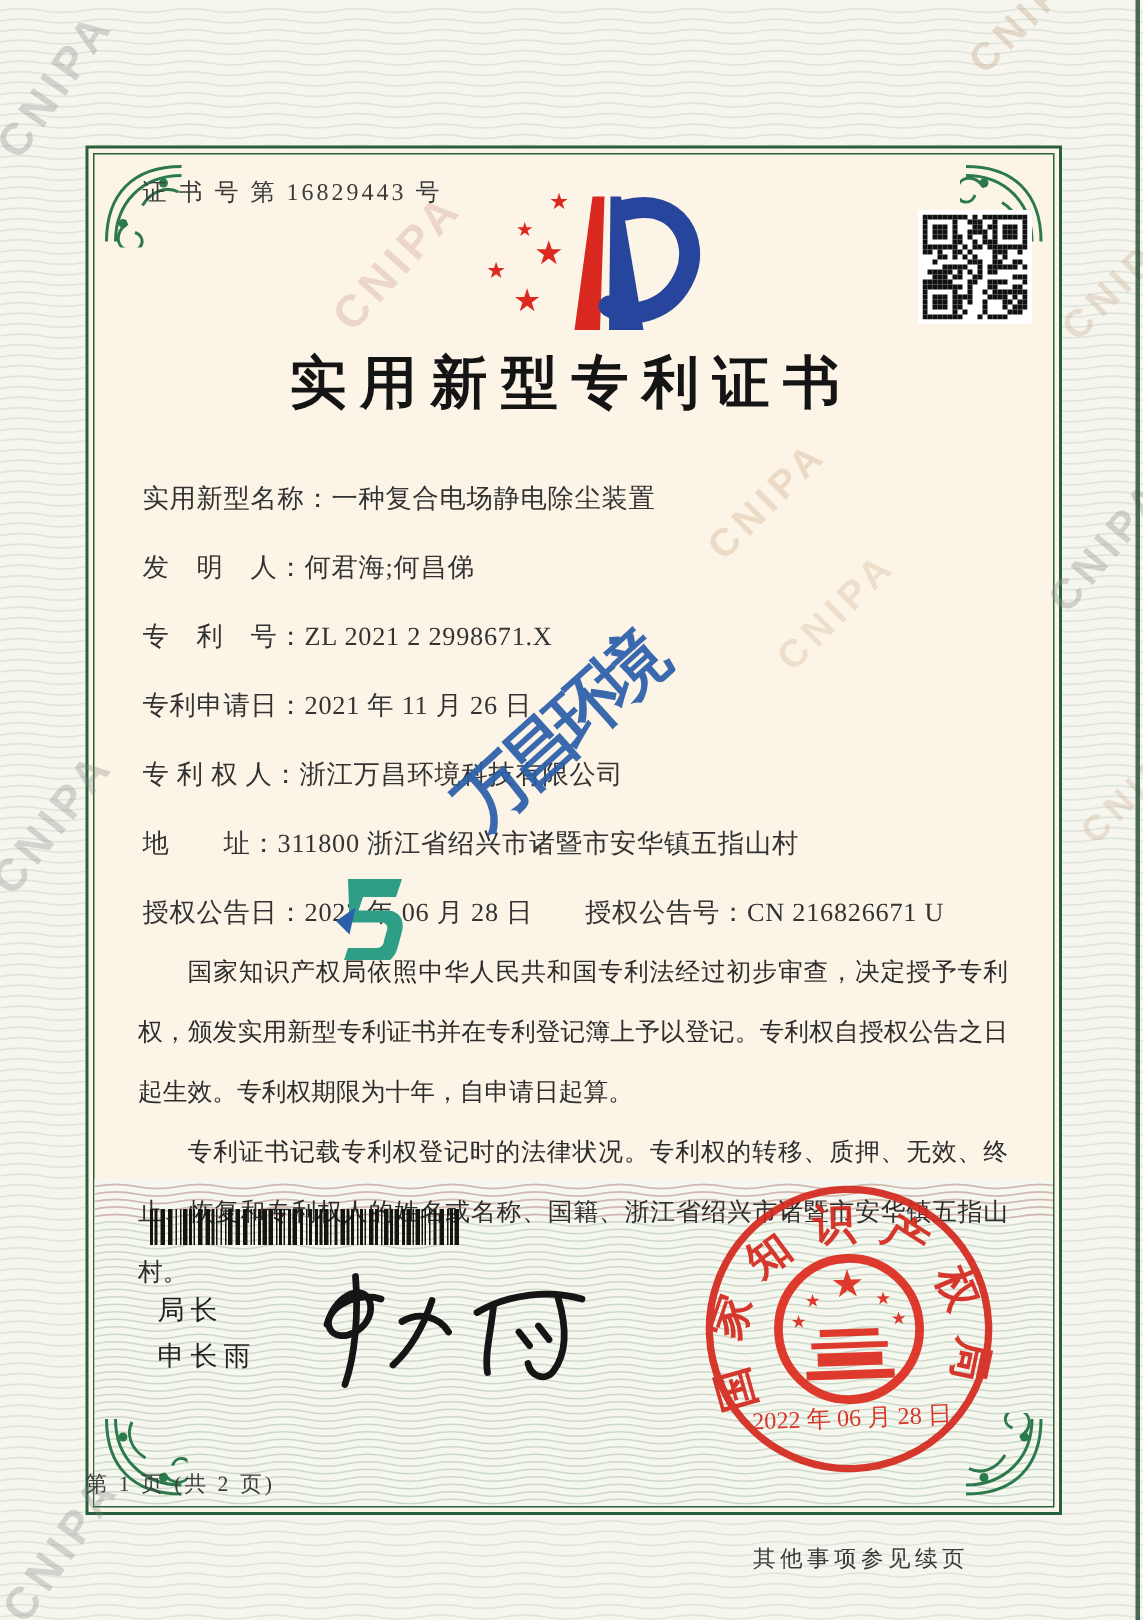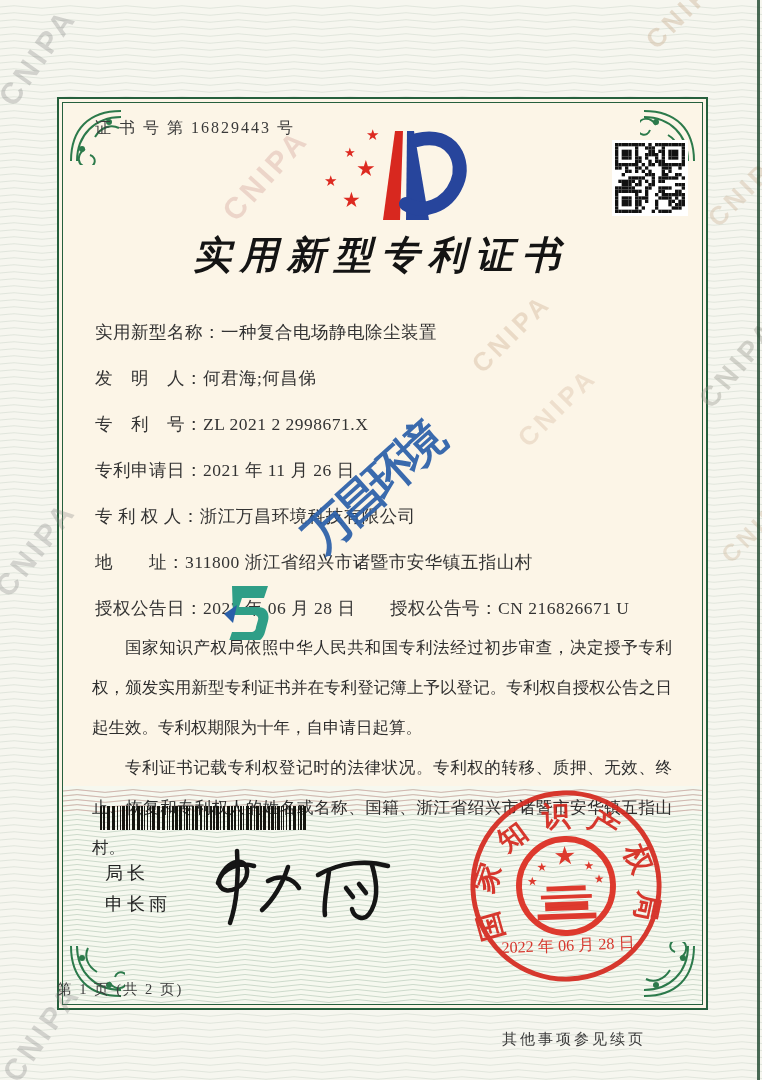--- a/index.html
+++ b/index.html
@@ -24,21 +24,21 @@
             font-weight:bold;letter-spacing:4px;z-index:2;white-space:nowrap;pointer-events:none;}
 
   .certno{position:absolute;left:95px;top:118px;font-size:16px;letter-spacing:2px;color:#3a3a3a;z-index:4;}
 
   .logo{position:absolute;left:300px;top:126px;width:170px;height:102px;z-index:4;}
   .logo .star{position:absolute;color:#dd2a21;line-height:1;}
 
   .qr{position:absolute;left:612px;top:140px;width:70px;height:70px;background:#fff;padding:3px;z-index:4;}
 
   .title{position:absolute;left:0;top:230px;width:762px;text-align:center;font-size:38px;font-weight:bold;
-         letter-spacing:9px;color:#141414;z-index:4;font-style:italic;}
+         letter-spacing:9px;color:#141414;z-index:4;}
 
   .fields{position:absolute;left:95px;top:320px;width:580px;z-index:4;font-size:17.5px;color:#333;}
   .frow{position:relative;height:46px;line-height:24px;letter-spacing:.5px;white-space:nowrap;}
   .frow .second{position:absolute;left:295px;top:0;}
 
   .paras{position:absolute;left:92px;top:628px;width:580px;z-index:4;font-size:16.5px;line-height:40px;
          color:#2d2d2d;text-align:justify;}
   .paras p{margin:0;text-indent:2em;}
 
   .barcode{position:absolute;left:100px;top:806px;z-index:4;}

